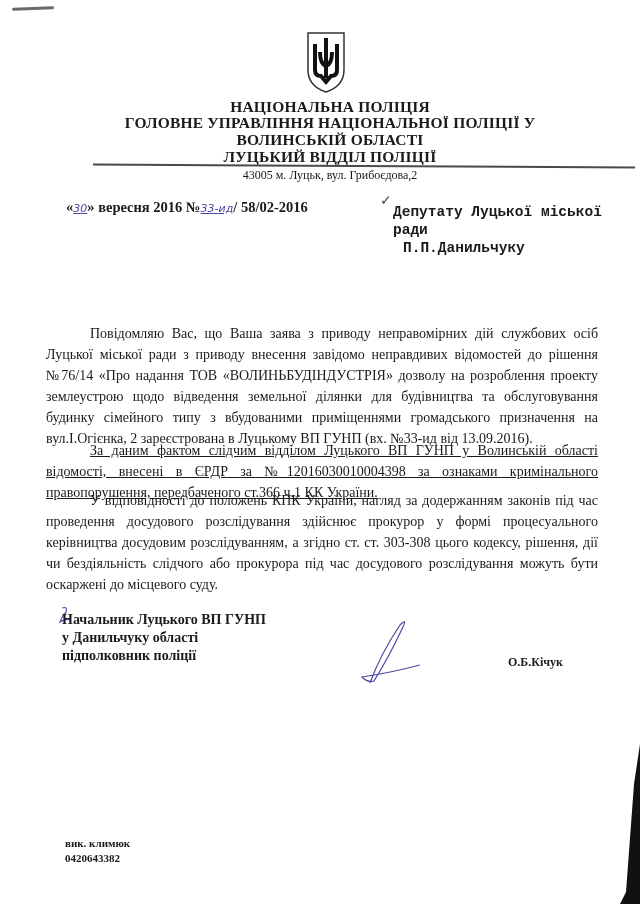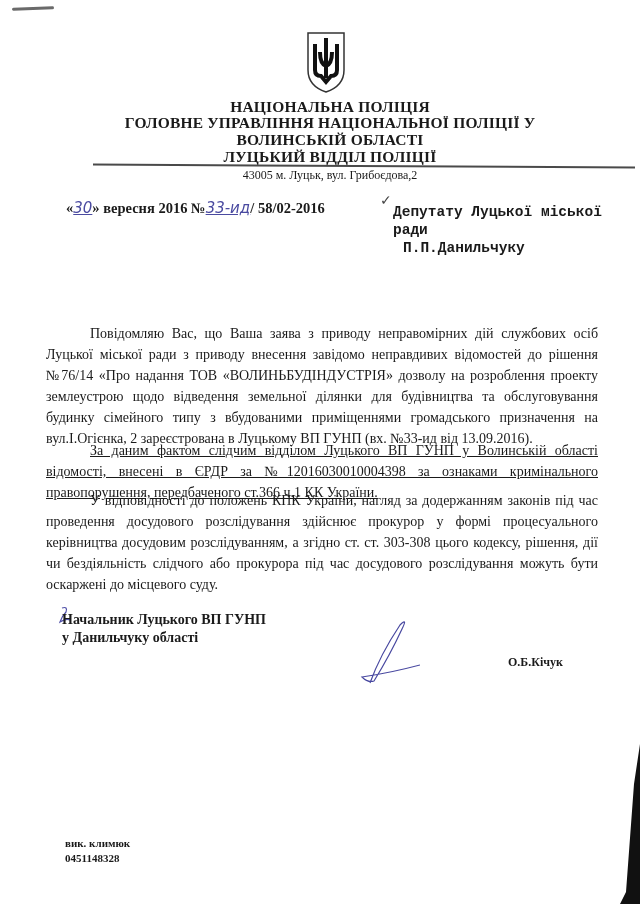--- a/index.html
+++ b/index.html
@@ -12,21 +12,21 @@
   .scan-mark { left: 12px; top: 7px; width: 42px; height: 3px; background: #6a6a6a; transform: rotate(-2deg); border-radius: 2px; }
   .coat { left: 305px; top: 30px; width: 42px; height: 64px; }
   .hdr { left: 0; width: 640px; text-align: center; font-weight: bold; font-size: 15.5px; letter-spacing: 0.2px; line-height: 17px; }
   .hdr1 { top: 98px; left: 10px; }
   .hdr2 { top: 114px; left: 10px; }
   .hdr3 { top: 131px; left: 10px; }
   .hdr4 { top: 148px; left: 10px; }
   .rule { left: 93px; top: 165px; width: 542px; height: 2px; background: #4a4a4a; transform: rotate(0.3deg); }
   .addr { top: 168px; left: 10px; width: 640px; text-align: center; font-size: 12px; }
   .outno { left: 66px; top: 199px; font-weight: bold; font-size: 14.5px; white-space: nowrap; }
-  .hw { font-family: "DejaVu Sans", sans-serif; font-weight: normal; color: #4a4aa0; font-style: italic; font-size: 15px; text-decoration: underline; }
+  .hw { font-family: "DejaVu Sans", sans-serif; font-weight: normal; color: #4a4aa0; font-style: italic; font-size: 11px; text-decoration: underline; }
   .recip { left: 393px; top: 203px; font-weight: bold; font-size: 14.5px; line-height: 18px; font-family: Liberation Mono, monospace; }
   .recip div:nth-child(2) { padding-left: 10px; }
   .check { left: 380px; top: 192px; color: #444; font-size: 14px; }
   .body-text { left: 46px; width: 552px; font-size: 14px; line-height: 21px; text-align: justify; }
   .p1 { top: 323px; }
   .p2 { top: 440px; text-decoration: underline; }
   .p3 { top: 490px; }
   .indent { text-indent: 44px; }
   .sig-left { left: 62px; top: 611px; font-weight: bold; font-size: 14px; line-height: 18px; }
   .sig-name { left: 508px; top: 655px; font-weight: bold; font-size: 12px; }
@@ -65,27 +65,28 @@
 <div class="abs body-text p1 indent">Повідомляю Вас, що Ваша заява з приводу неправомірних дій службових осіб Луцької міської ради  з приводу внесення завідомо неправдивих відомостей до рішення №76/14 «Про надання ТОВ «ВОЛИНЬБУДІНДУСТРІЯ» дозволу на розроблення проекту землеустрою щодо відведення земельної ділянки для будівництва та обслуговування будинку сімейного типу з вбудованими приміщеннями громадського призначення на вул.І.Огієнка, 2 зареєстрована в Луцькому ВП ГУНП  (вх. №33-ид від 13.09.2016).</div>
 <div class="abs body-text p2 indent">За даним фактом слідчим відділом Луцького ВП ГУНП у Волинській області відомості, внесені в ЄРДР за №12016030010004398 за ознаками кримінального правопорушення, передбаченого ст.366 ч.1 КК України.</div>
 <div class="abs body-text p3 indent">У відповідності до положень КПК України, нагляд за додержанням законів під час проведення досудового розслідування здійснює прокурор у формі процесуального керівництва досудовим розслідуванням, а згідно ст. ст. 303-308 цього кодексу, рішення, дії чи бездіяльність слідчого або прокурора під час досудового розслідування можуть бути оскаржені до місцевого суду.</div>
 
 <svg class="abs initial" viewBox="0 0 20 20">
   <path d="M6 4 Q12 2 10 8 Q6 12 4 18 Q10 14 14 16" fill="none" stroke="#5050a8" stroke-width="1.2"></path>
 </svg>
 <div class="abs sig-left">
   <div>Начальник Луцького ВП ГУНП</div>
   <div>у Данильчуку області</div>
+  <div>підполковник поліції</div>
 </div>
 
 <svg class="abs signature" viewBox="0 0 60 70">
   <path d="M10 68 Q20 40 40 10 Q48 2 42 14 Q30 40 14 66 Q8 68 2 62 Q30 58 60 50" fill="none" stroke="#4848a0" stroke-width="1.2"></path>
 </svg>
 <div class="abs sig-name">О.Б.Кічук</div>
 
 <div class="abs footer">
   <div>вик. климюк</div>
-  <div>0451148328</div>
+  <div>0420643382</div>
 </div>
 
 <svg class="abs shadow" viewBox="0 0 20 160" preserveAspectRatio="none">
   <path d="M20 0 L20 160 L0 160 L6 148 L14 40 Z" fill="#111"></path>
 </svg>
 
 </body></html>

